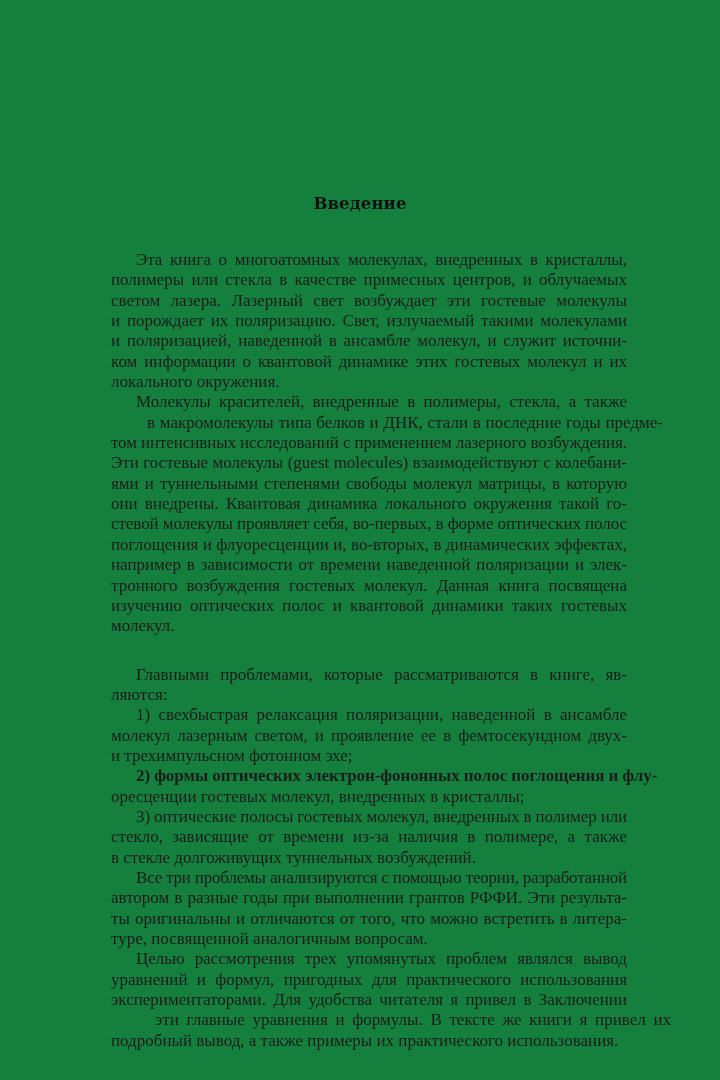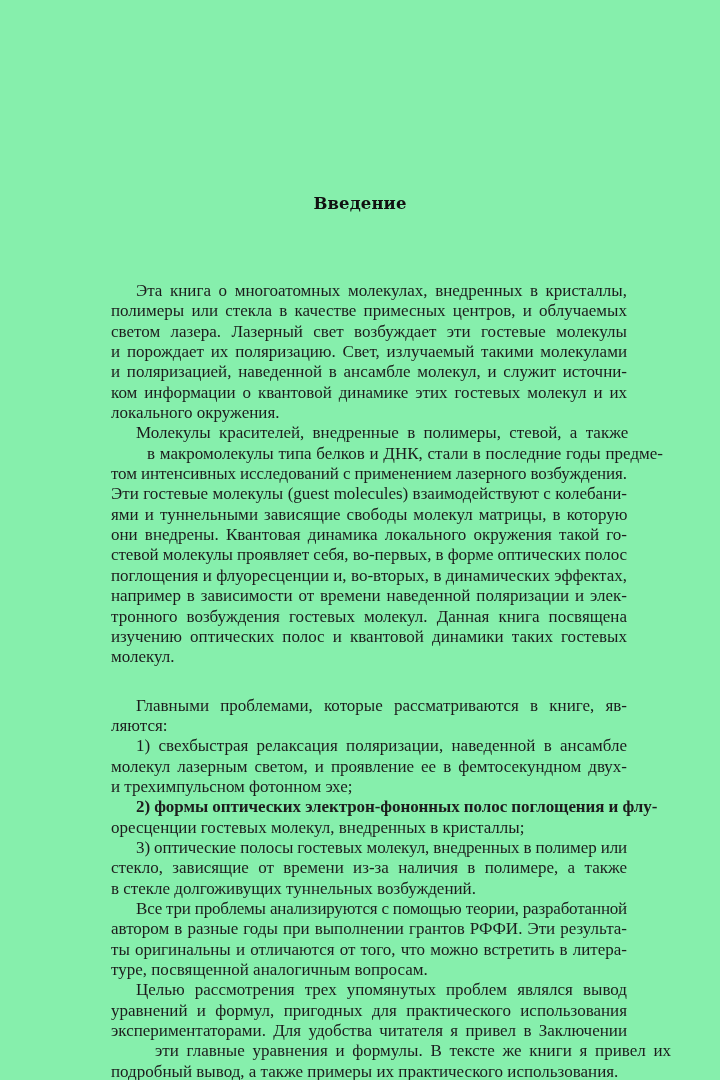--- a/index.html
+++ b/index.html
@@ -12,21 +12,21 @@
       height: 1080px;
       position: relative;
       overflow: hidden;
       font-family: "DejaVu Serif", "Liberation Serif", serif;
       color: #1c1c1c;
     }
     .page {
       position: absolute;
       left: 0; top: 0;
       width: 720px; height: 1080px;
-      background: #86efac;
+      background: #15803d;
     }
     .title {
       position: absolute;
       top: 194px;
       left: 0;
       width: 720px;
       text-align: center;
       font-family: "DejaVu Serif", "Liberation Serif", serif;
       font-weight: bold;
       font-size: 16.5px;
@@ -57,34 +57,34 @@
       text-align-last: left;
     }
   </style>
 </head>
 <body>
 
 <div class="page">
   <div class="title">Введение</div>
   <div class="body-text" id="body-text">
       <div>
-        <span class="line indent" style="word-spacing: 3.34598px; text-align: left; text-align-last: left; margin-top: 31px;">Эта книга о многоатомных молекулах, внедренных в кристаллы,</span>
+        <span class="line indent" style="word-spacing: 3.34598px; text-align: left; text-align-last: left;">Эта книга о многоатомных молекулах, внедренных в кристаллы,</span>
         <span class="line" style="word-spacing: 2.96289px; text-align: left; text-align-last: left;">полимеры или стекла в качестве примесных центров, и облучаемых</span>
         <span class="line" style="word-spacing: 6.10491px; text-align: left; text-align-last: left;">светом лазера. Лазерный свет возбуждает эти гостевые молекулы</span>
         <span class="line" style="word-spacing: 2.53348px; text-align: left; text-align-last: left;">и порождает их поляризацию. Свет, излучаемый такими молекулами</span>
         <span class="line" style="word-spacing: 2.48242px; text-align: left; text-align-last: left;">и поляризацией, наведенной в ансамбле молекул, и служит источни-</span>
         <span class="line" style="word-spacing: 2.62847px; text-align: left; text-align-last: left;">ком информации о квантовой динамике этих гостевых молекул и их</span>
         <span class="line last" style="text-align: left; text-align-last: left;">локального окружения.</span>
       </div>
       <div>
-        <span class="line indent" style="word-spacing: 4.0558px; text-align: left; text-align-last: left;">Молекулы красителей, внедренные в полимеры, стевой, а также</span>
+        <span class="line indent" style="word-spacing: 4.0558px; text-align: left; text-align-last: left;">Молекулы красителей, внедренные в полимеры, стекла, а также</span>
         <span class="line" style="word-spacing: 0.509375px; text-align: left; text-align-last: left; margin-left: 36px;">в макромолекулы типа белков и ДНК, стали в последние годы предме-</span>
         <span class="line" style="letter-spacing: -0.0942308px; text-align: left; text-align-last: left;">том интенсивных исследований с применением лазерного возбуждения.</span>
         <span class="line" style="word-spacing: 0.151786px; text-align: left; text-align-last: left;">Эти гостевые молекулы (guest molecules) взаимодействуют с колебани-</span>
-        <span class="line" style="word-spacing: 1.82422px; text-align: left; text-align-last: left;">ями и туннельными зависящие свободы молекул матрицы, в которую</span>
+        <span class="line" style="word-spacing: 1.82422px; text-align: left; text-align-last: left;">ями и туннельными степенями свободы молекул матрицы, в которую</span>
         <span class="line" style="word-spacing: 2.90625px; text-align: left; text-align-last: left;">они внедрены. Квантовая динамика локального окружения такой го-</span>
         <span class="line" style="letter-spacing: -0.0734608px; text-align: right; text-align-last: left;">стевой молекулы проявляет себя, во-первых, в форме оптических полос</span>
         <span class="line" style="word-spacing: 0.125px; text-align: left; text-align-last: left;">поглощения и флуоресценции и, во-вторых, в динамических эффектах,</span>
         <span class="line" style="word-spacing: 1.65625px; text-align: left; text-align-last: left;">например в зависимости от времени наведенной поляризации и элек-</span>
         <span class="line" style="word-spacing: 4.85156px; text-align: left; text-align-last: left;">тронного возбуждения гостевых молекул. Данная книга посвящена</span>
         <span class="line" style="word-spacing: 3.90402px; text-align: left; text-align-last: left;">изучению оптических полос и квантовой динамики таких гостевых</span>
         <span class="line last" style="text-align: left; text-align-last: left;">молекул.</span>
       </div>
       <div>
         <span class="line indent" style="word-spacing: 6.92448px; text-align: left; text-align-last: left; margin-top: 28px;">Главными проблемами, которые рассматриваются в книге, яв-</span>

